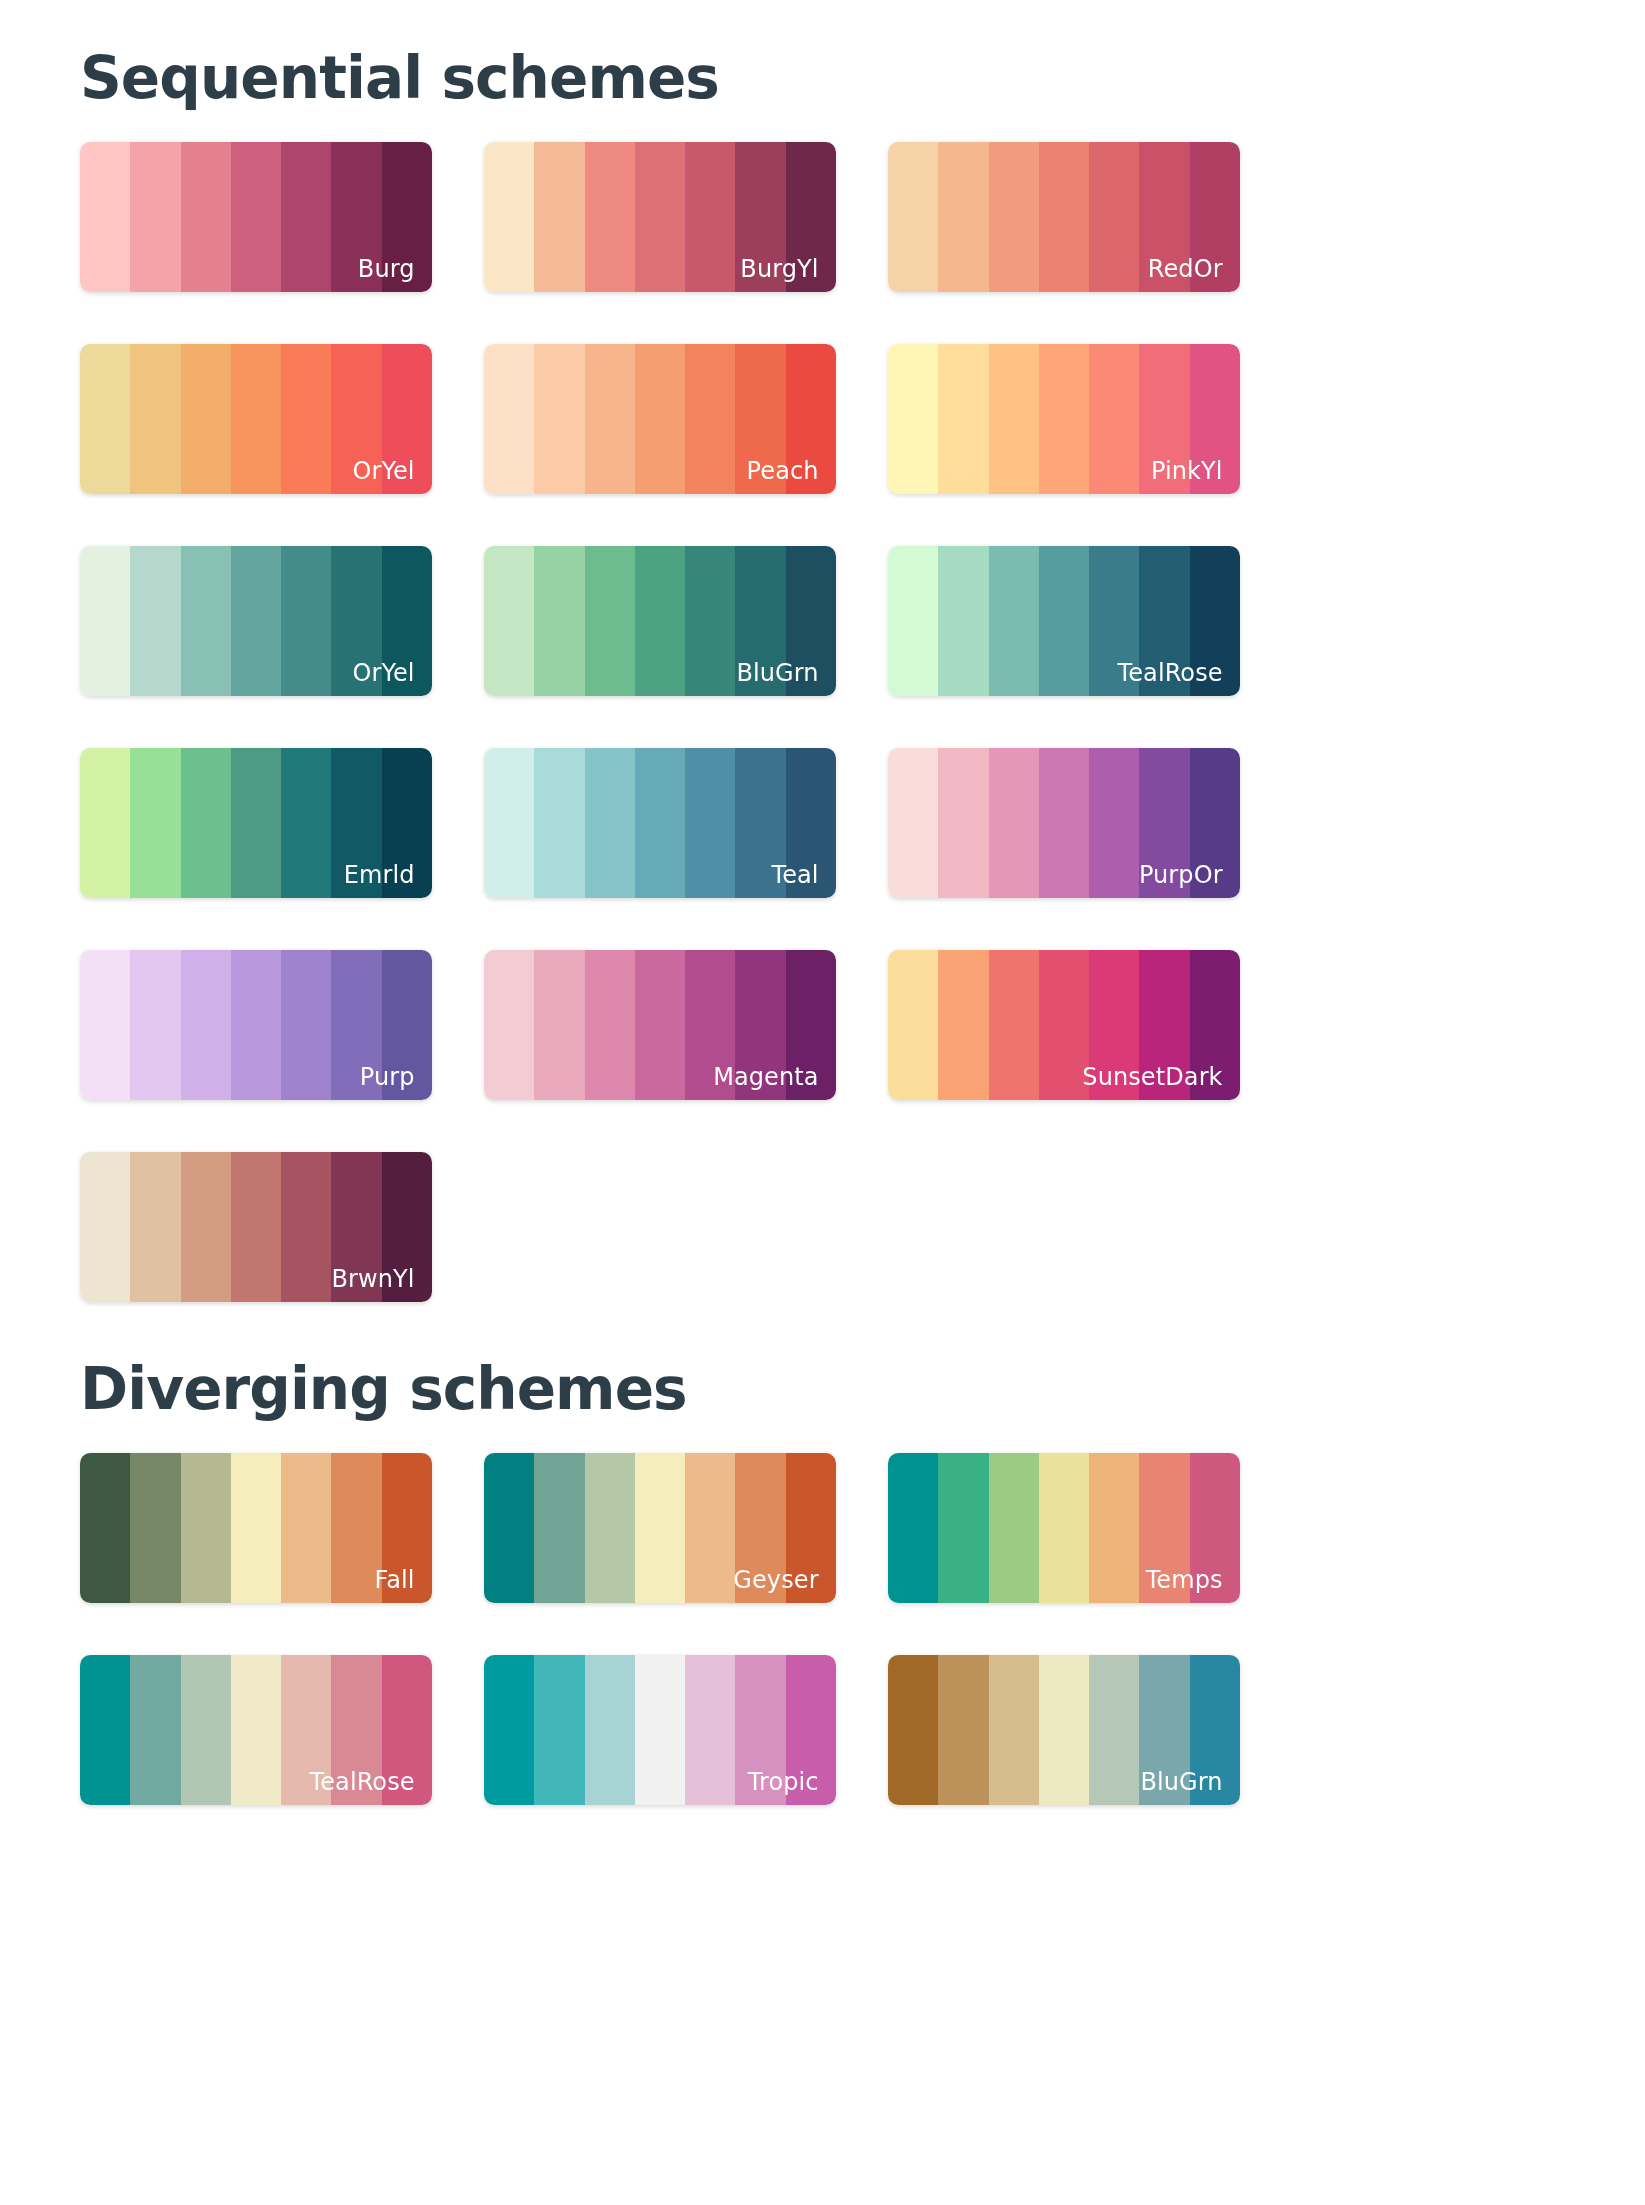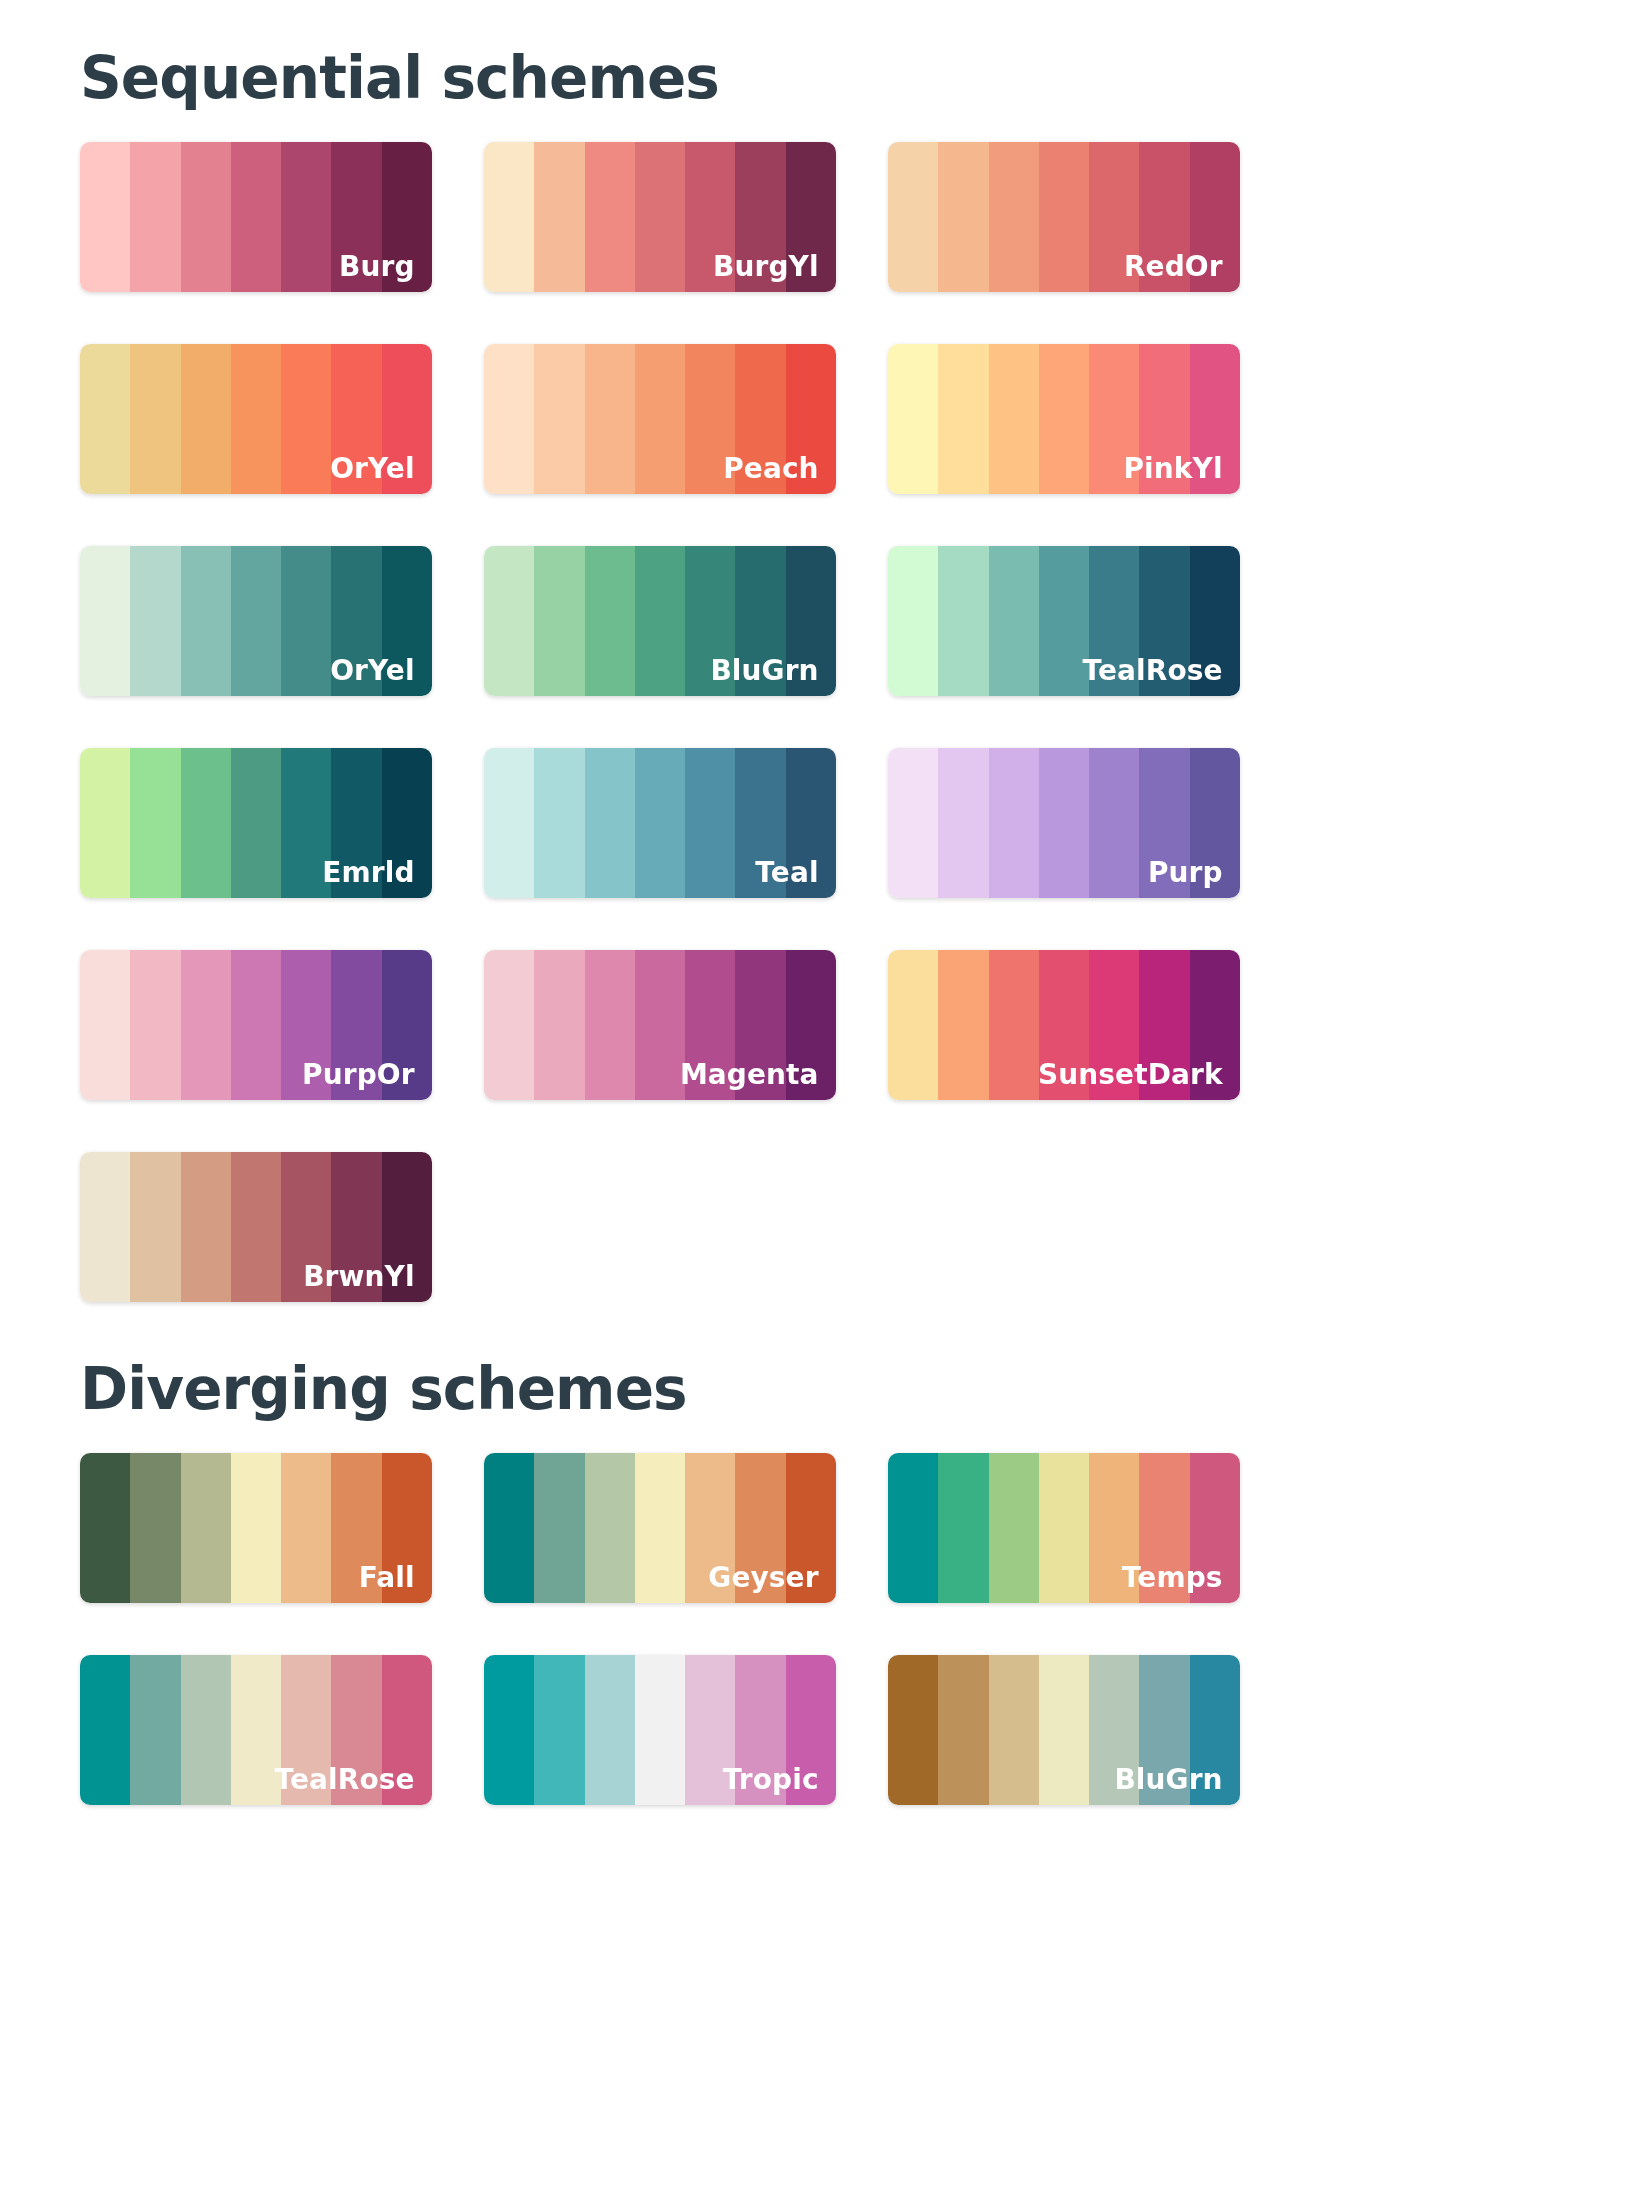--- a/index.html
+++ b/index.html
@@ -56,22 +56,22 @@
   }
   .band {
     flex: 1 1 0;
     height: 100%;
   }
   .scheme-label {
     position: absolute;
     right: 17.4px;
     bottom: 11px;
     color: #ffffff;
-    font-size: 28px;
-    font-weight: 700;
+    font-size: 24px;
+    font-weight: 400;
     line-height: 1;
     letter-spacing: 0.1px;
     white-space: nowrap;
     pointer-events: none;
     text-shadow: 0 0 0.8px rgba(0,0,0,0.07);
   }
 </style>
 </head>
 <body>
 
@@ -184,40 +184,40 @@
           <div class="band" style="background: rgb(209, 238, 234);"></div>
           <div class="band" style="background: rgb(168, 219, 217);"></div>
           <div class="band" style="background: rgb(133, 196, 201);"></div>
           <div class="band" style="background: rgb(104, 171, 184);"></div>
           <div class="band" style="background: rgb(79, 144, 166);"></div>
           <div class="band" style="background: rgb(59, 115, 143);"></div>
           <div class="band" style="background: rgb(42, 86, 116);"></div>
           <span class="scheme-label">Teal</span>
         </div>
         <div class="swatch-card">
+          <div class="band" style="background: rgb(249, 221, 218);"></div>
+          <div class="band" style="background: rgb(242, 185, 196);"></div>
+          <div class="band" style="background: rgb(229, 151, 185);"></div>
+          <div class="band" style="background: rgb(206, 120, 179);"></div>
+          <div class="band" style="background: rgb(173, 95, 173);"></div>
+          <div class="band" style="background: rgb(131, 75, 160);"></div>
+          <div class="band" style="background: rgb(87, 59, 136);"></div>
+          <span class="scheme-label">PurpOr</span>
+        </div>
+        <div class="swatch-card">
           <div class="band" style="background: rgb(243, 224, 247);"></div>
           <div class="band" style="background: rgb(228, 199, 241);"></div>
           <div class="band" style="background: rgb(209, 175, 232);"></div>
           <div class="band" style="background: rgb(185, 152, 221);"></div>
           <div class="band" style="background: rgb(159, 130, 206);"></div>
           <div class="band" style="background: rgb(130, 109, 186);"></div>
           <div class="band" style="background: rgb(99, 88, 159);"></div>
           <span class="scheme-label">Purp</span>
         </div>
         <div class="swatch-card">
-          <div class="band" style="background: rgb(249, 221, 218);"></div>
-          <div class="band" style="background: rgb(242, 185, 196);"></div>
-          <div class="band" style="background: rgb(229, 151, 185);"></div>
-          <div class="band" style="background: rgb(206, 120, 179);"></div>
-          <div class="band" style="background: rgb(173, 95, 173);"></div>
-          <div class="band" style="background: rgb(131, 75, 160);"></div>
-          <div class="band" style="background: rgb(87, 59, 136);"></div>
-          <span class="scheme-label">PurpOr</span>
-        </div>
-        <div class="swatch-card">
           <div class="band" style="background: rgb(243, 203, 211);"></div>
           <div class="band" style="background: rgb(234, 169, 189);"></div>
           <div class="band" style="background: rgb(221, 136, 172);"></div>
           <div class="band" style="background: rgb(202, 105, 157);"></div>
           <div class="band" style="background: rgb(177, 77, 142);"></div>
           <div class="band" style="background: rgb(145, 53, 125);"></div>
           <div class="band" style="background: rgb(108, 33, 103);"></div>
           <span class="scheme-label">Magenta</span>
         </div>
         <div class="swatch-card">

